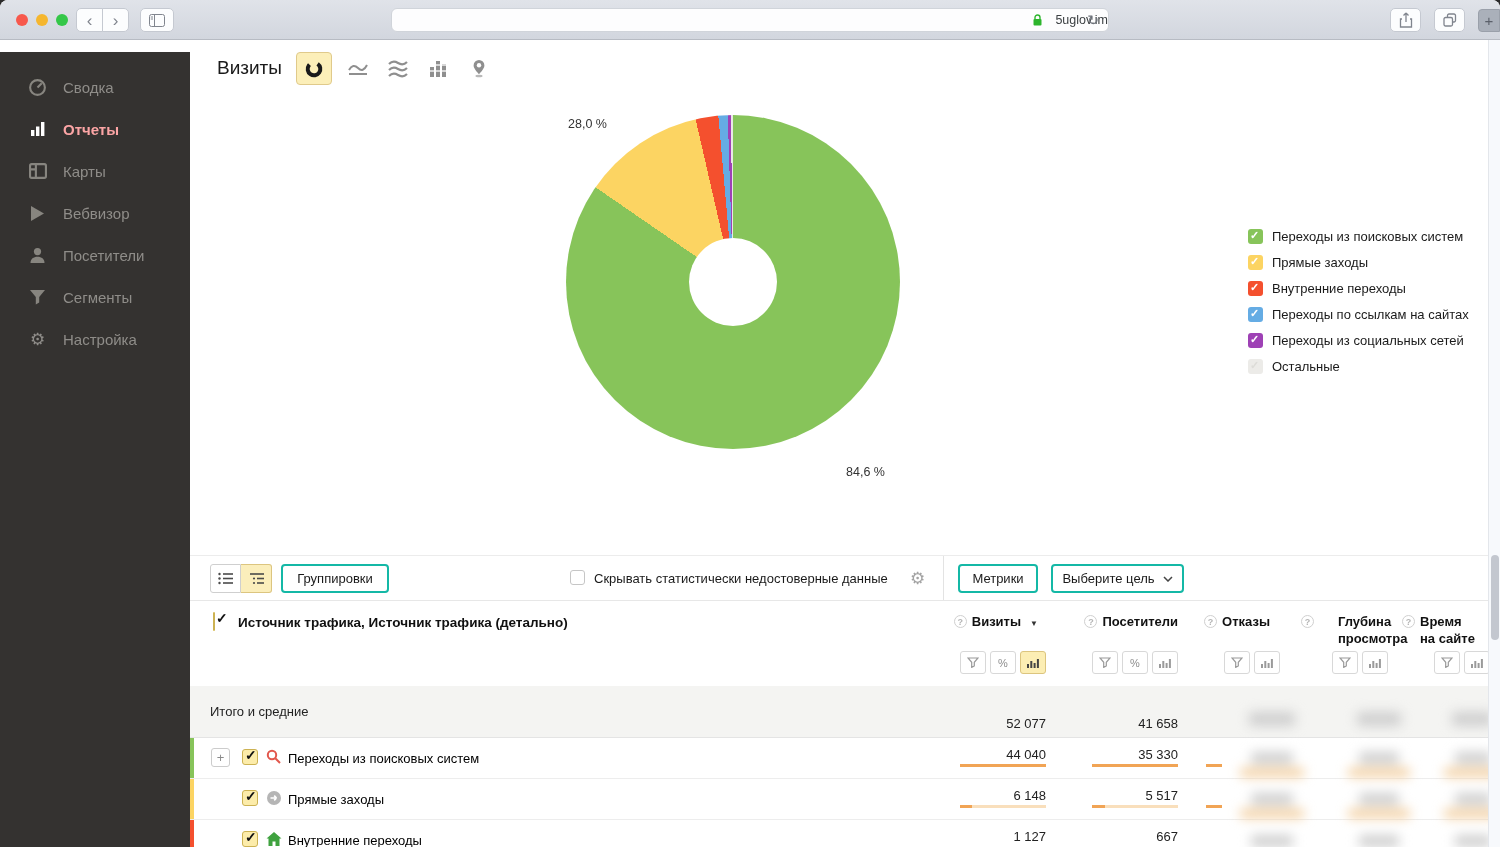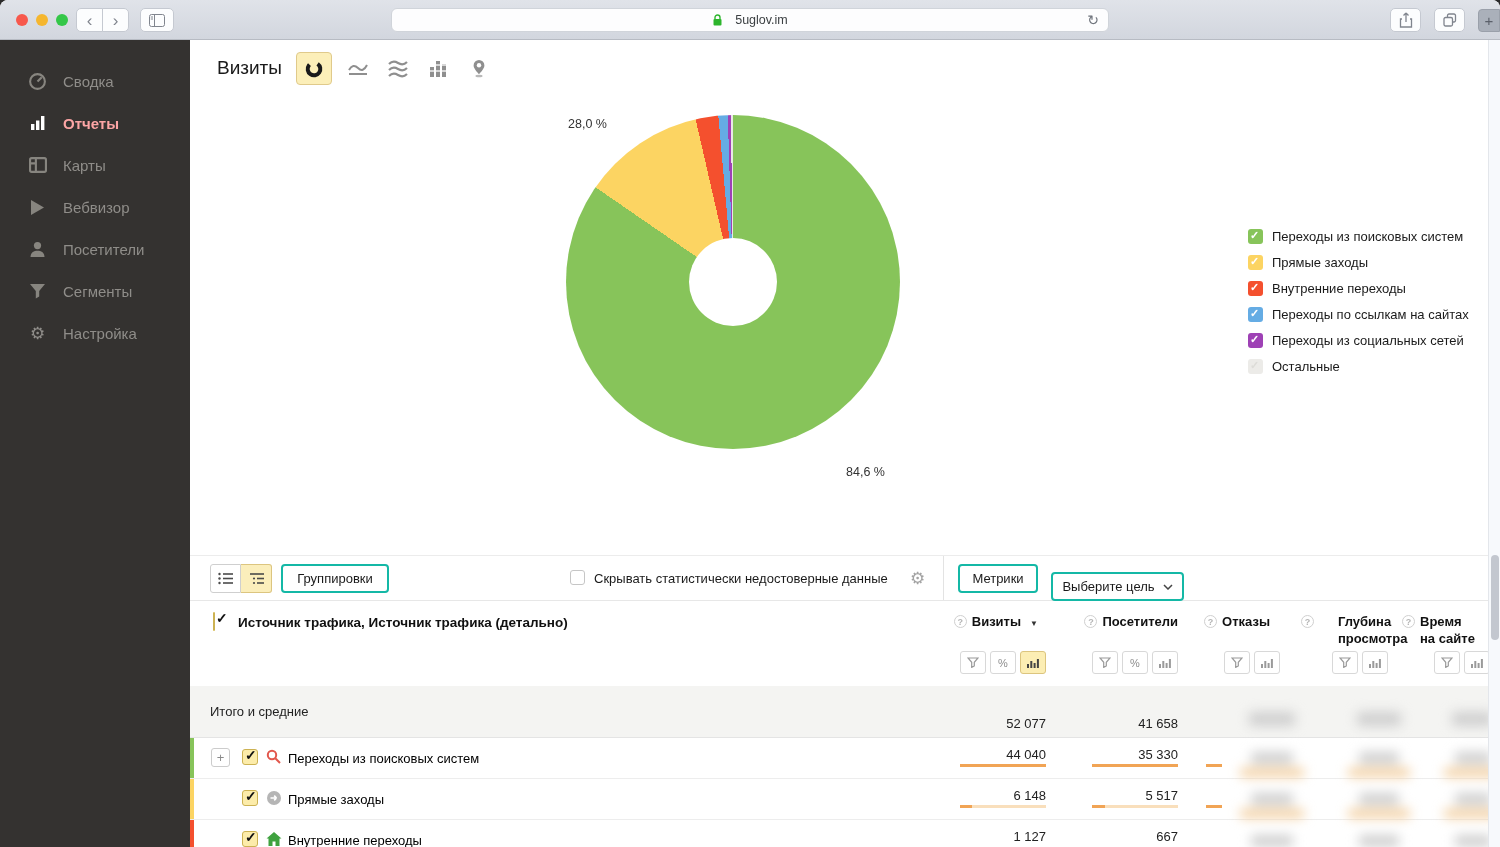--- a/index.html
+++ b/index.html
@@ -16,31 +16,31 @@
   .t-green { left:56px; background:#34c748; }
   .chrome-btn { position:absolute; top:8px; height:24px; background:#fcfdfe; border:1px solid #c5c9d1;
                 border-radius:5px; display:flex; align-items:center; justify-content:center; color:#80858e; }
   .nav-back { left:76px; width:27px; border-radius:5px 0 0 5px; }
   .nav-fwd  { left:102px; width:27px; border-radius:0 5px 5px 0; }
   .nav-back::after { content:"‹"; font-size:17px; line-height:1; }
   .nav-fwd::after  { content:"›"; font-size:17px; line-height:1; }
   .panel-btn { left:140px; width:34px; }
   .url-field { position:absolute; top:8px; left:50%; transform:translateX(-50%); width:718px; height:24px;
                background:#fdfdfe; border:1px solid #d0d4da; border-radius:6px; display:flex;
-               align-items:center; justify-content:center; gap:12px; font-size:12.5px; color:#3c4043; }
+               align-items:center; justify-content:flex-end; gap:12px; font-size:12.5px; color:#3c4043; }
   .reload { position:absolute; right:9px; top:3px; color:#6f747c; font-size:14px; }
   .reload::after { content:"↻"; }
   .share-btn { left:1390px; width:31px; }
   .tabs-btn { left:1434px; width:31px; }
   .plus-btn { left:1478px; top:9px; width:22px; height:23px; background:#aab0ba; border:1px solid #9aa0aa;
               border-radius:4px 0 0 4px; color:#5b606a; }
   .plus-btn::after { content:"+"; font-size:15px; }
 
   
-  .sidebar { position:absolute; top:40px; left:0; width:190px; bottom:0; background:#343230; padding-top:20px; }
+  .sidebar { position:absolute; top:52px; left:0; width:190px; bottom:0; background:#343230; padding-top:14px; }
   .side-item { height:42px; display:flex; align-items:center; gap:16px; padding-left:28px;
                color:#8f8d89; font-size:15px; cursor:pointer; }
   .side-item .sicon { width:19px; display:flex; justify-content:center; }
   .side-item.active { color:#fca5a5; font-weight:bold; }
   .side-item svg { fill:#87857f; stroke:#87857f; }
   .side-item.active svg { fill:#ffffff; stroke:#ffffff; }
   .gear-glyph { font-size:17px; line-height:1; }
 
   
   .content { position:absolute; top:40px; left:190px; width:1310px; bottom:0; background:#fff; }
@@ -79,21 +79,21 @@
   .tg-btn.selected { background:#fbeebb; border-color:#dcc57f; }
   .btn { border:2px solid #14b8a6; background:#fff; border-radius:4px; font-size:13px; color:#1a1a1a;
          font-family:"Liberation Sans", sans-serif; cursor:pointer; }
   .groupings-btn { position:absolute; left:91px; top:8px; width:108px; height:29px; }
   .hide-cb { position:absolute; left:380px; top:14px; width:15px; height:15px; border:1px solid #c6c6c6;
              border-radius:3px; background:#fff; cursor:pointer; }
   .hide-label { position:absolute; left:404px; top:15px; font-size:13px; color:#1a1a1a; }
   .table-gear { position:absolute; left:720px; top:12px; font-size:17px; color:#a3a3a3; cursor:pointer; }
   .metrics-btn { position:absolute; left:768px; top:8px; width:80px; height:29px; }
   .goal-btn { position:absolute; left:861px; top:8px; width:133px; height:29px; display:flex;
-              align-items:center; justify-content:center; gap:8px;margin-top:8px; }
+              align-items:center; justify-content:center; gap:8px; }
   .v-divider { position:absolute; left:753px; top:0; bottom:0; width:1px; background:#e3e3e3; }
 
   .header-band { position:relative; height:85px; background:#fff; }
   .dim-cb { position:absolute; left:23px; top:12px; }
   .ycb { width:16px; height:16px; background:#fcecaa; border:1px solid #ccb253; border-radius:3px;
          position:relative; cursor:pointer; }
   .ycb::after { content:"✓"; position:absolute; left:2px; top:-3px; color:#111; font-size:14px; font-weight:bold; }
   .dim-label { position:absolute; left:48px; top:14px; font-size:13.5px; font-weight:bold; color:#111; }
 
   .col-head { position:absolute; top:13px; display:flex; gap:5px; font-size:13px; font-weight:bold;

